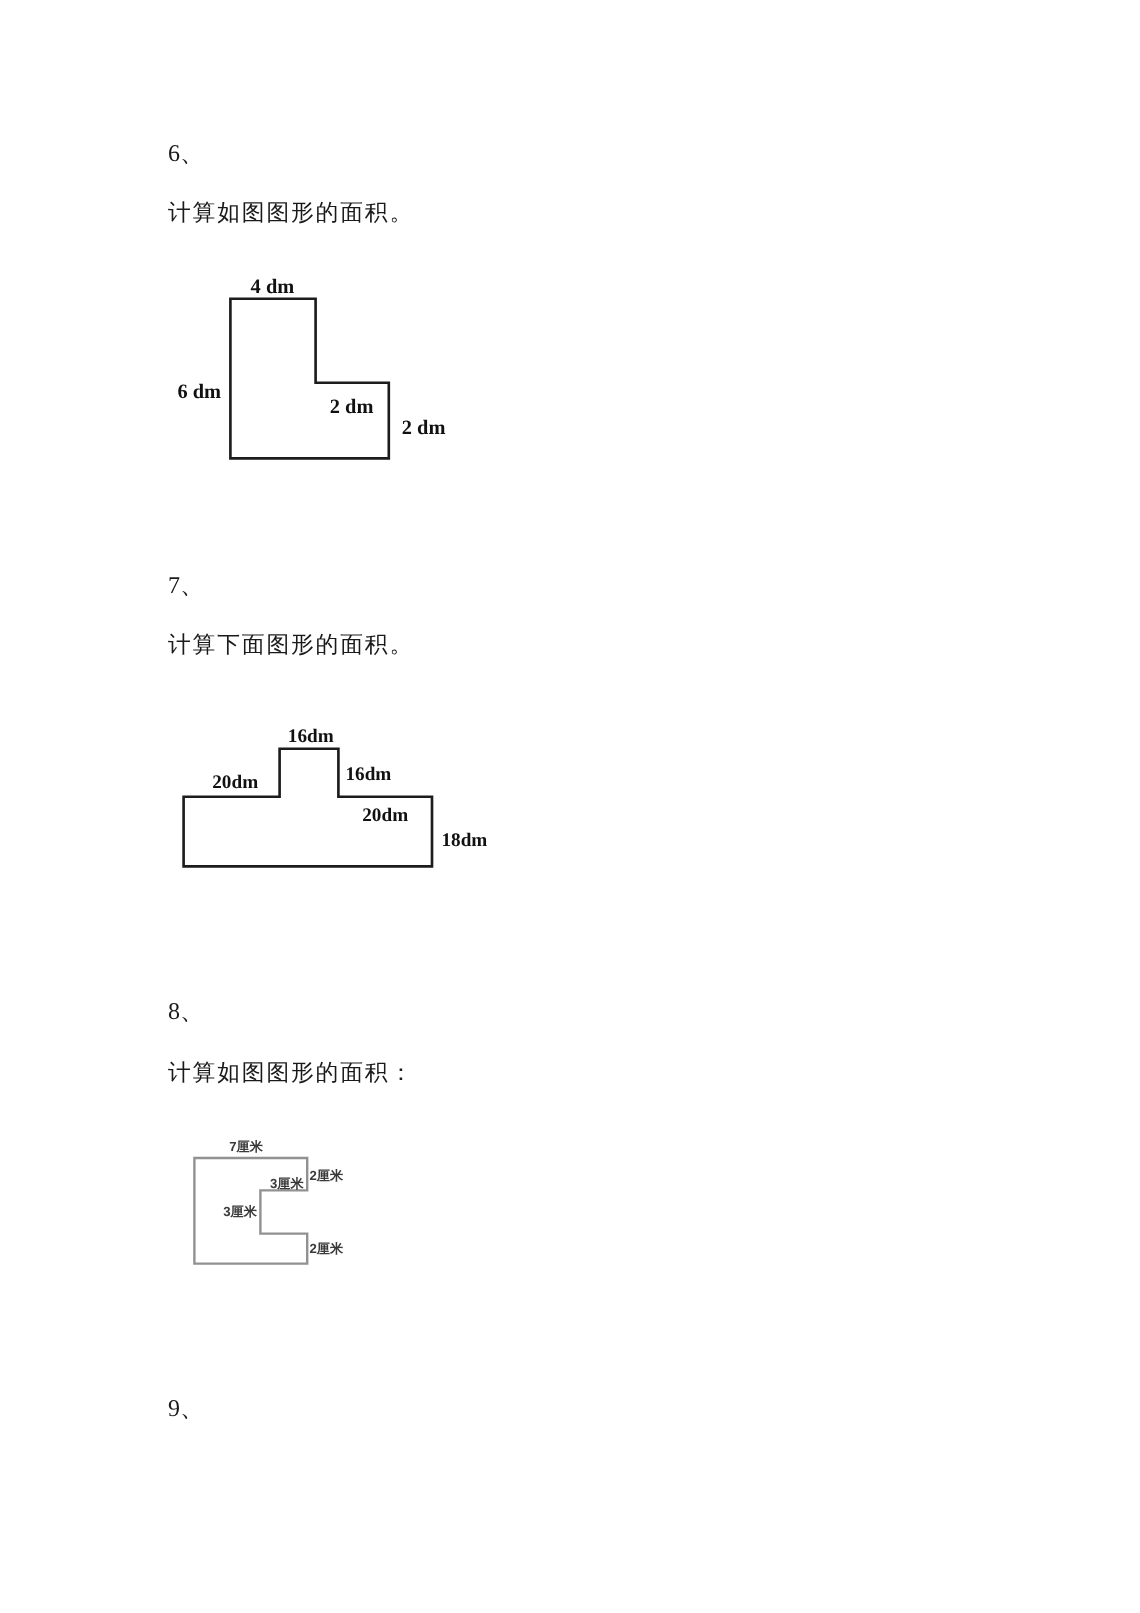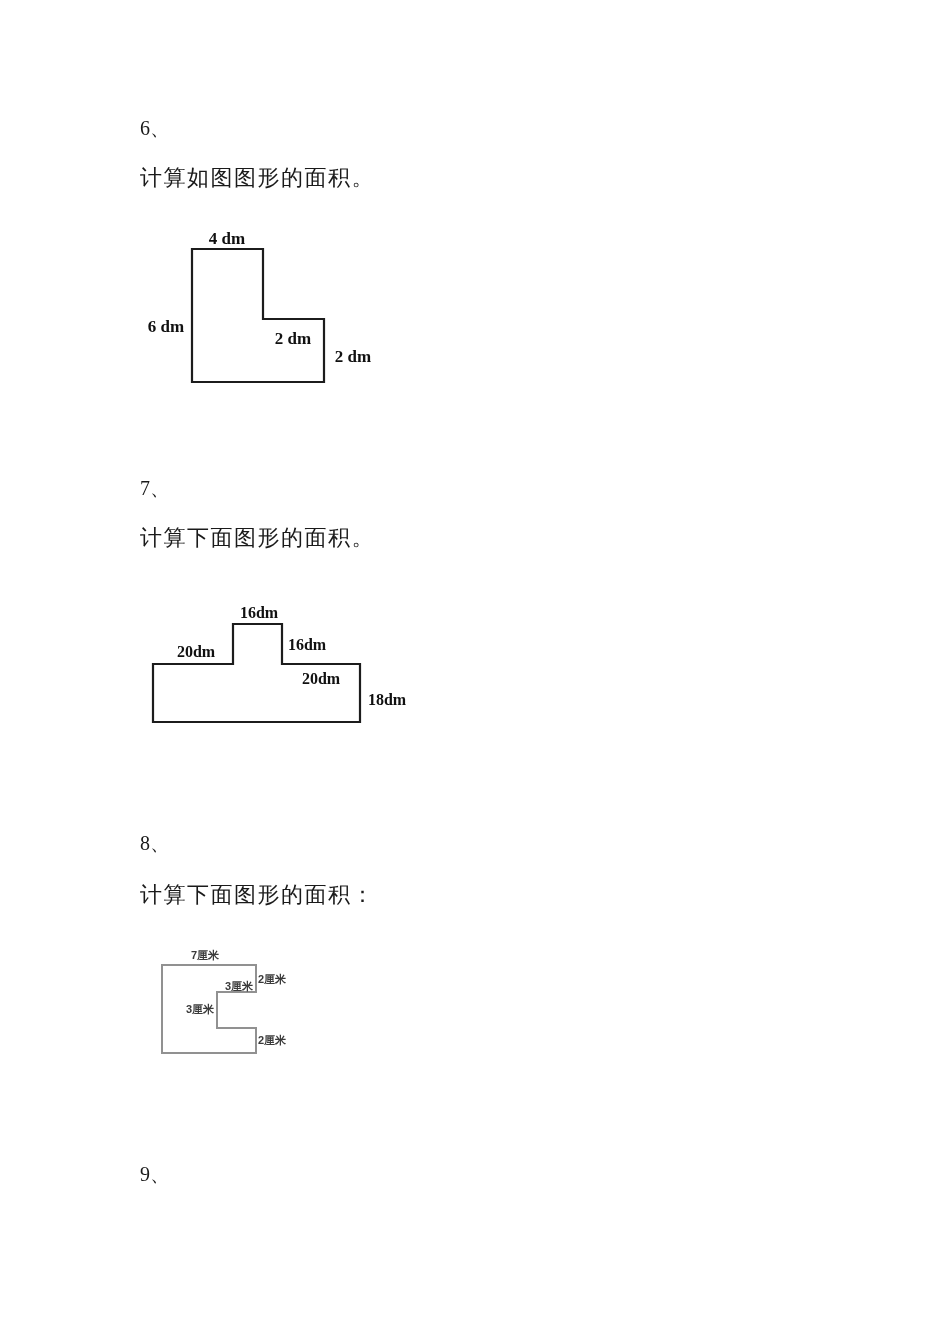--- a/index.html
+++ b/index.html
@@ -20,21 +20,21 @@
     position: absolute;
     left: 140px;
     font-size: 20px;
     line-height: 22px;
     color: #1a1a1a;
     white-space: nowrap;
   }
   .q-prompt {
     position: absolute;
     left: 140px;
-    font-size: 22px;
+    font-size: 19px;
     line-height: 24px;
     letter-spacing: 1.5px;
     color: #1a1a1a;
     white-space: nowrap;
   }
   svg.figure {
     position: absolute;
     overflow: visible;
   }
   .dim-label-lg {
@@ -83,21 +83,21 @@
       <text class="dim-label-md" x="119" y="23" text-anchor="middle">16dm</text>
       <text class="dim-label-md" x="56" y="62" text-anchor="middle">20dm</text>
       <text class="dim-label-md" x="167" y="55" text-anchor="middle">16dm</text>
       <text class="dim-label-md" x="181" y="89" text-anchor="middle">20dm</text>
       <text class="dim-label-md" x="247" y="110" text-anchor="middle">18dm</text>
     </svg>
   </section>
 
   <section>
     <div class="q-number" style="top:832px;">8、</div>
-    <div class="q-prompt" style="top:883px;">计算下面图形的面积：</div>
+    <div class="q-prompt" style="top:883px;">计算如图图形的面积：</div>
 
     <svg class="figure" style="left:150px; top:940px;" width="170" height="125" viewBox="0 0 170 125">
       <polygon points="12,25 106,25 106,52 67,52 67,88 106,88 106,113 12,113" fill="none" stroke-width="2" stroke="#919191"></polygon>
       <text class="dim-label-sm" x="55" y="19" text-anchor="middle">7厘米</text>
       <text class="dim-label-sm" x="122" y="43" text-anchor="middle">2厘米</text>
       <text class="dim-label-sm" x="89" y="50" text-anchor="middle">3厘米</text>
       <text class="dim-label-sm" x="50" y="73" text-anchor="middle">3厘米</text>
       <text class="dim-label-sm" x="122" y="104" text-anchor="middle">2厘米</text>
     </svg>
   </section>

